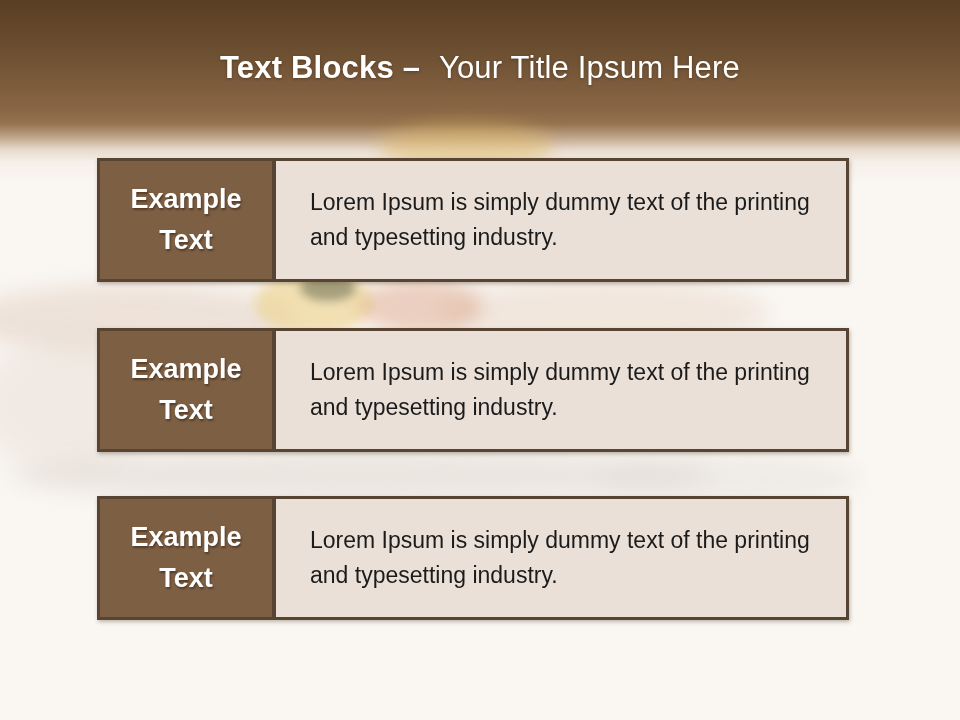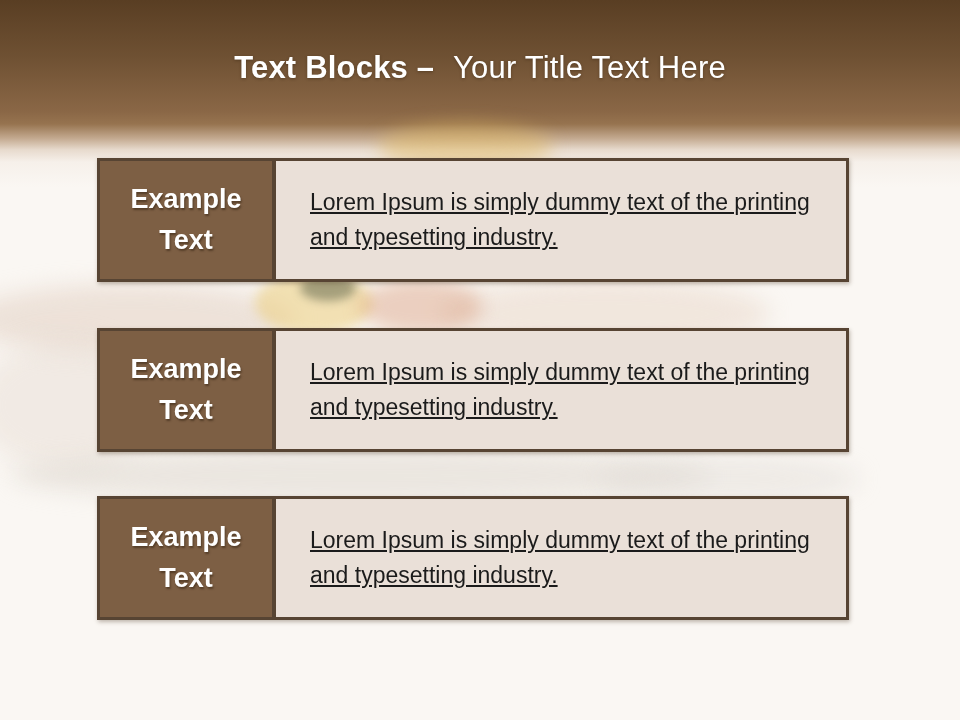--- a/index.html
+++ b/index.html
@@ -89,21 +89,20 @@
   }
 
   .block-body {
     flex: 1 1 auto;
     display: flex;
     align-items: center;
     padding: 0 28px 0 34px;
     font-size: 23px;
     line-height: 1.52;
     color: var(--body-text, #1b1b1b);
-    text-decoration: underline;
   }
 </style>
 </head>
 <body>
 
 <div class="slide">
 
   <div class="bg-photo">
     <div class="blob flower"></div>
     <div class="blob hand-l"></div>
@@ -111,21 +110,21 @@
     <div class="blob shell"></div>
     <div class="blob chick"></div>
     <div class="blob red"></div>
     <div class="blob arm-l"></div>
     <div class="blob wrist"></div>
     <div class="blob wrist-r"></div>
   </div>
 
   <h1 class="title">
     <span class="t-bold">Text Blocks –</span>
-    <span class="t-reg">Your Title Text Here</span>
+    <span class="t-reg">Your Title Ipsum Here</span>
   </h1>
 
   <div class="block b1">
     <div class="block-label">Example
 Text</div>
     <div class="block-body">Lorem Ipsum is simply dummy text of the printing and typesetting industry.</div>
   </div>
 
   <div class="block b2">
     <div class="block-label">Example

